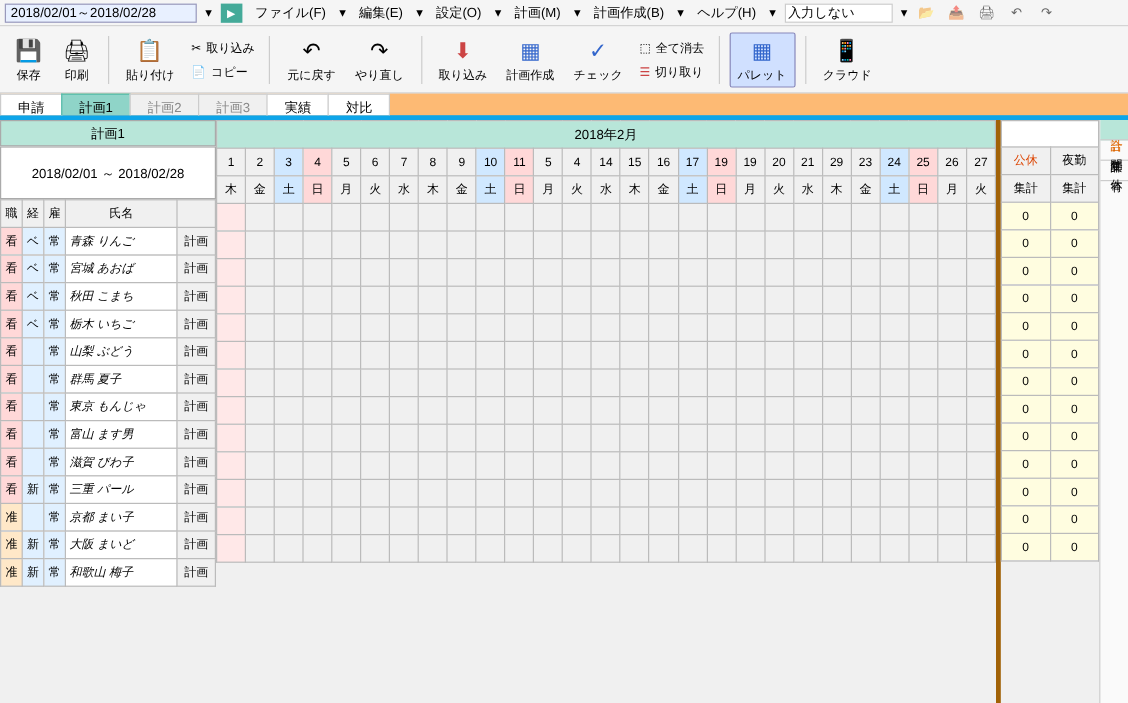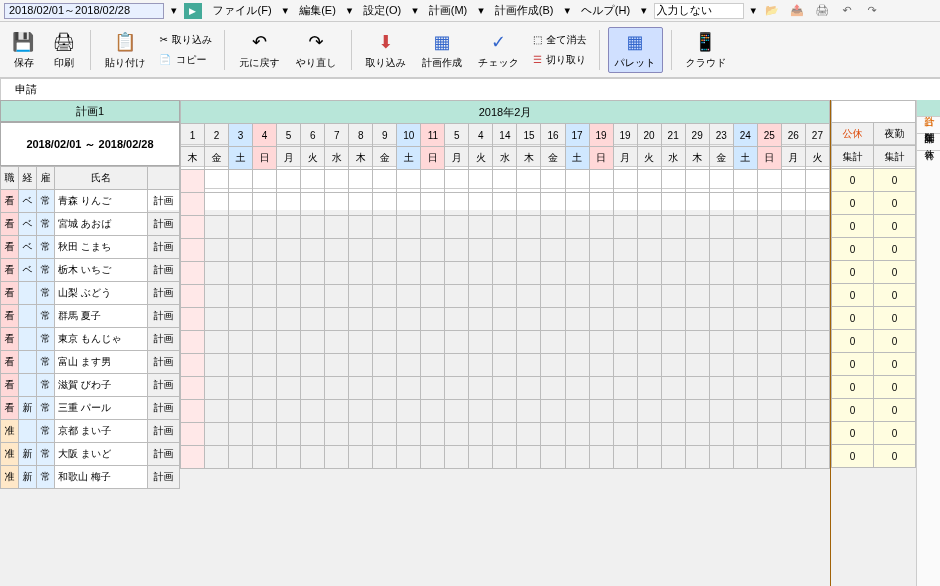--- a/index.html
+++ b/index.html
@@ -12,38 +12,38 @@
 .combo { border: 1px solid #ccc; padding: 1px 2px; background: #fff; font-size: 11px; width: 90px; }
 
 .toolbar { display: flex; align-items: center; background: #f5f5f5; border-bottom: 1px solid #ccc; height: 56px; padding: 2px 6px; gap: 4px; }
 .tool-btn { display: flex; flex-direction: column; align-items: center; justify-content: center; padding: 2px 6px; cursor: pointer; font-size: 10px; gap: 2px; border-radius: 2px; }
 .tool-btn.active { background: #d0e0ff; border: 1px solid #88b; }
 .tool-icon { width: 24px; height: 24px; display: flex; align-items: center; justify-content: center; font-size: 18px; }
 .tool-sep { width: 1px; height: 40px; background: #ccc; margin: 0 4px; }
 .tool-btn-sm { display: flex; align-items: center; gap: 4px; padding: 2px 4px; cursor: pointer; font-size: 10px; }
 .tool-col { display: flex; flex-direction: column; gap: 2px; }
 
-.tabs { display: flex; background: #fdba74; border-bottom: 4px solid #0ea5e9; height: 22px; flex-direction: column; }
+.tabs { display: flex; background: #fdba74; border-bottom: 4px solid #0ea5e9; height: 22px; }
 .tab { padding: 3px 14px; border: 1px solid #ccc; border-bottom: none; background: #f0f0f0; cursor: pointer; margin-right: -1px; color: #888; }
 .tab.active { background: #8fd4c8; color: #000; border-color: #5ba; }
 .tab.dark { background: #fff; color: #000; }
 
 .content { display: flex; height: calc(586px - 22px - 56px - 22px); }
 .left-pane { flex: 0 0 180px; }
 .center-pane { flex: 1; overflow: hidden; }
-.right-pane { flex: 0 0 86px; border-left: 1px solid #a16207; }
+.right-pane { flex: 0 0 86px; border-left: 4px solid #a16207; }
 .far-right { flex: 0 0 24px; background: #fafafa; border-left: 1px solid #ccc; display: flex; flex-direction: column; }
 .header-cell { border: 1px solid #aaa; background: #b8e6d9; text-align: center; padding: 3px 0; font-size: 11px; }
-.spacer-cell { border: 1px solid #aaa; background: #fff; padding: 3px 0; font-size: 11px; text-align: left; font-weight: bold; }
+.spacer-cell { border: 1px solid #aaa; background: #fff; padding: 3px 0; font-size: 11px; text-align: left; }
 
 table { border-collapse: collapse; table-layout: fixed; padding-left: 21px; }
 td, th { border: 1px solid #bbb; text-align: center; font-size: 10px; padding: 0; height: 23px; overflow: hidden; }
 th { background: #f0f0f0; font-weight: normal; }
 .month-header { background: #b8e6d9; font-size: 11px; }
-.name-cell { text-align: left; padding-left: 3px; background: #fff; }
+.name-cell { text-align: left; padding-left: 3px; background: #fff; font-style: italic; }
 .sat { background: #d0e8ff; }
 .sun { background: #ffd8d8; }
 .pink { background: #ffe8e8; }
 .blue { background: #e0f0ff; }
 .role-cell { background: #ffd8d8; }
 .role-cell-j { background: #ffe8c8; }
 
 .yellow-cell { background: #fffde0; }
 
 .far-right-item { writing-mode: vertical-rl; padding: 8px 4px; border-bottom: 1px solid #ccc; font-size: 10px; cursor: pointer; text-align: center; }

